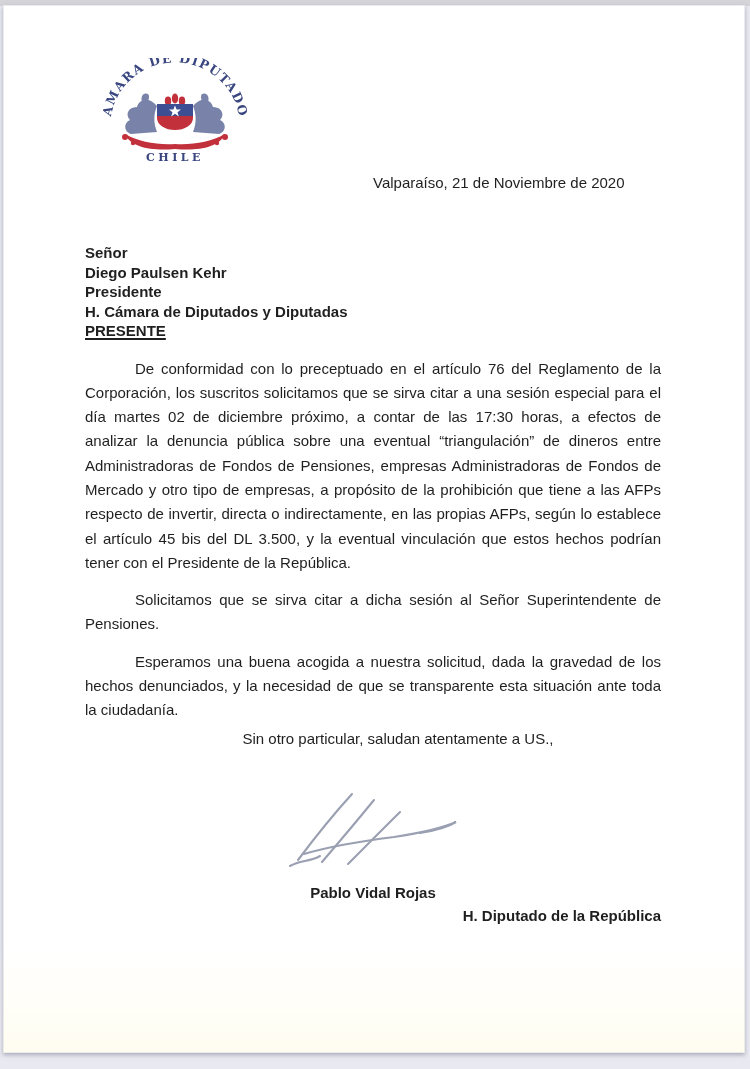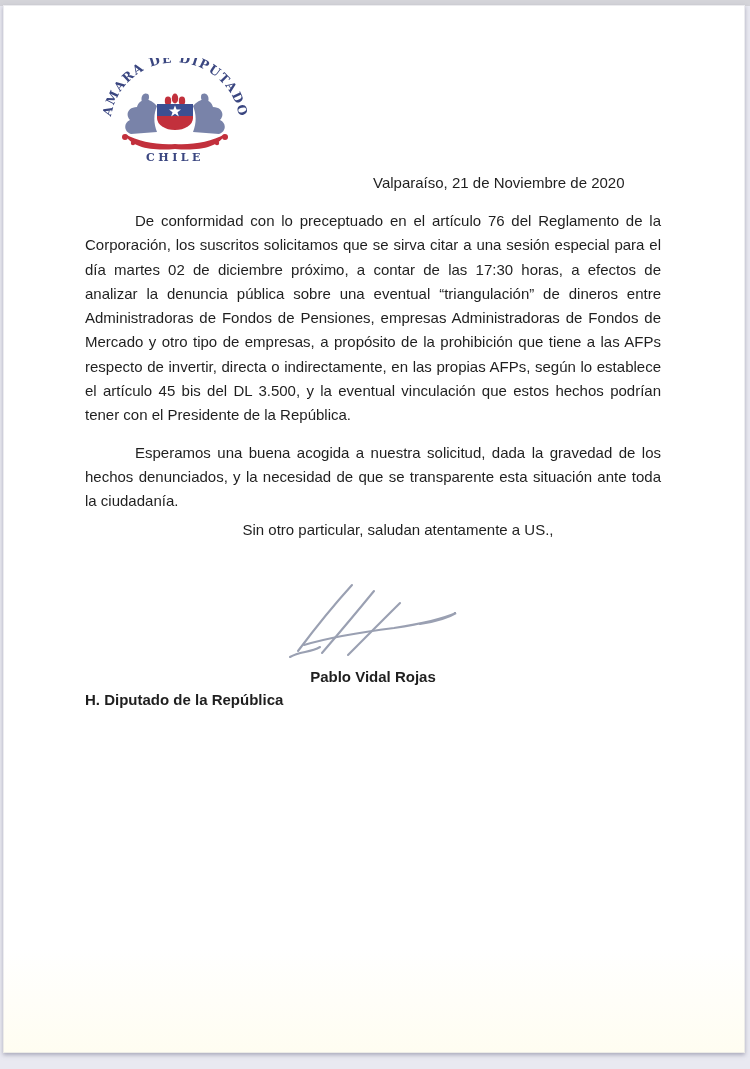--- a/index.html
+++ b/index.html
@@ -65,27 +65,27 @@
   }
   p.first-par { margin-top: 16px; }
   p.closing-par { margin-top: 4px; text-align: center; }
   b { font-weight: normal; }
   .signature-block {
     margin-top: 33px;
     text-align: center;
   }
   .signature-block svg { display: inline-block; }
   .sig-name {
-    margin-top: 1px;
+    margin-top: 8px;
     text-align: center;
     font-weight: bold;
     line-height: 23px;
   }
   .sig-title {
-    text-align: left;
+    text-align: right;
     font-weight: bold;
     line-height: 23px;
   }
 </style>
 </head>
 <body>
 
 <div class="photo">
   <div class="page">
     <div class="content">
@@ -122,24 +122,32 @@
             <circle cx="130" cy="79" r="3"></circle>
             <circle cx="38" cy="85" r="2.2"></circle>
             <circle cx="122" cy="85" r="2.2"></circle>
           </g>
           <text x="80" y="103" text-anchor="middle" font-family="'DejaVu Serif', serif" font-size="11" font-weight="bold" fill="#3a4680" letter-spacing="3.5">CHILE</text>
         </svg>
       </div>
 
       <div class="date-line">Valparaíso, 21 de Noviembre de 2020</div>
 
+      <div class="addressee">
+        <div>Señor</div>
+        <div>Diego Paulsen Kehr</div>
+        <div>Presidente</div>
+        <div>H. Cámara de Diputados y Diputadas</div>
+        <div class="underlined">PRESENTE</div>
+      </div>
 
 
       <p class="body-par first-par"><span>De conformidad con lo preceptuado en el artículo 76 del Reglamento de la Corporación, los suscritos solicitamos que se sirva citar a una sesión especial para el día martes 02 de diciembre próximo, a contar de las 17:30 horas, a efectos de </span><b>analizar la denuncia pública sobre una eventual “triangulación” de dineros entre Administradoras de Fondos de Pensiones, empresas Administradoras de Fondos de Mercado y otro tipo de empresas, a propósito de la prohibición que tiene a las AFPs respecto de invertir, directa o indirectamente, en las propias AFPs, según lo establece el artículo 45 bis del DL 3.500, y la eventual vinculación que estos hechos podrían tener con el Presidente de la República.</b></p>
 
+      <p class="body-par"><span>Solicitamos que se sirva citar a dicha sesión al </span><b>Señor Superintendente de Pensiones.</b></p>
 
       <p class="body-par">Esperamos una buena acogida a nuestra solicitud, dada la gravedad de los hechos denunciados, y la necesidad de que se transparente esta situación ante toda la ciudadanía.</p>
 
       <p class="body-par closing-par">Sin otro particular, saludan atentamente a US.,</p>
 
       <div class="signature-block">
         <svg viewBox="0 0 190 86" width="190" height="86" aria-hidden="true">
           <g fill="none" stroke="#9aa0b2" stroke-width="2.1" stroke-linecap="round">
             <path d="M20 76 C32 60 54 32 74 10"></path>
             <path d="M44 78 C56 64 78 38 96 16"></path>

